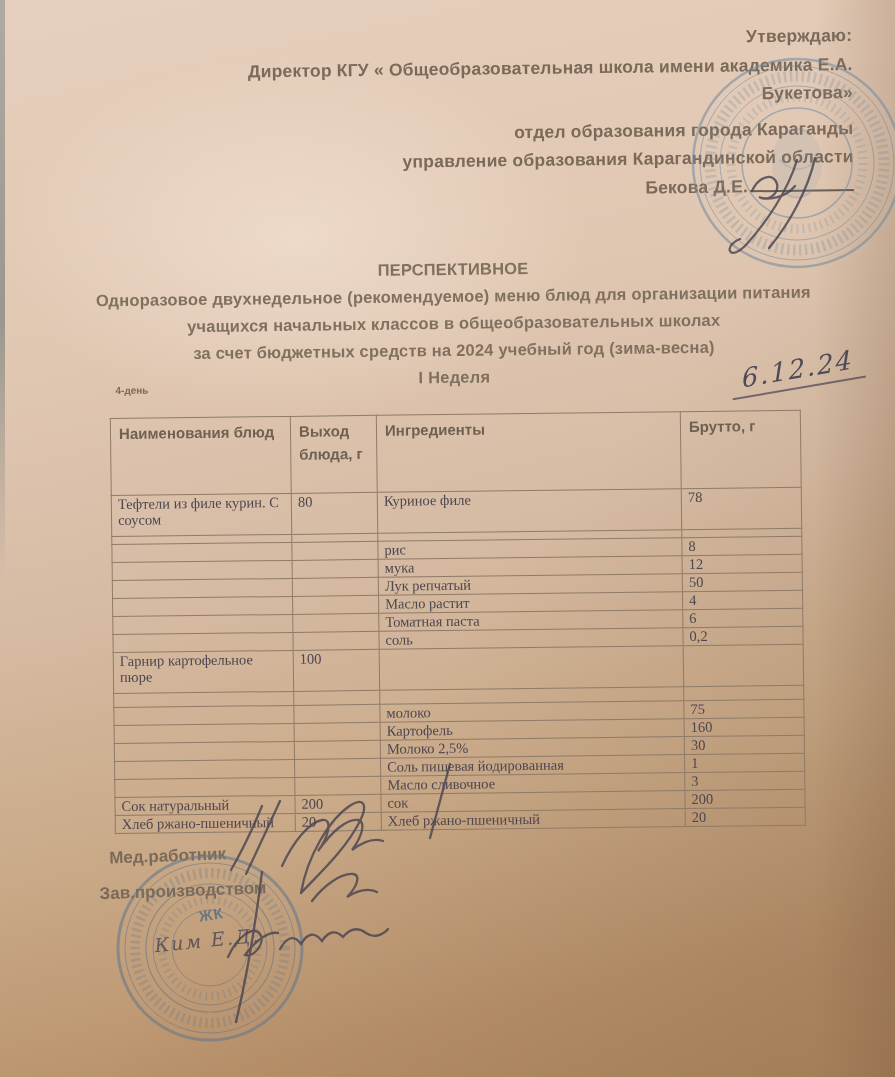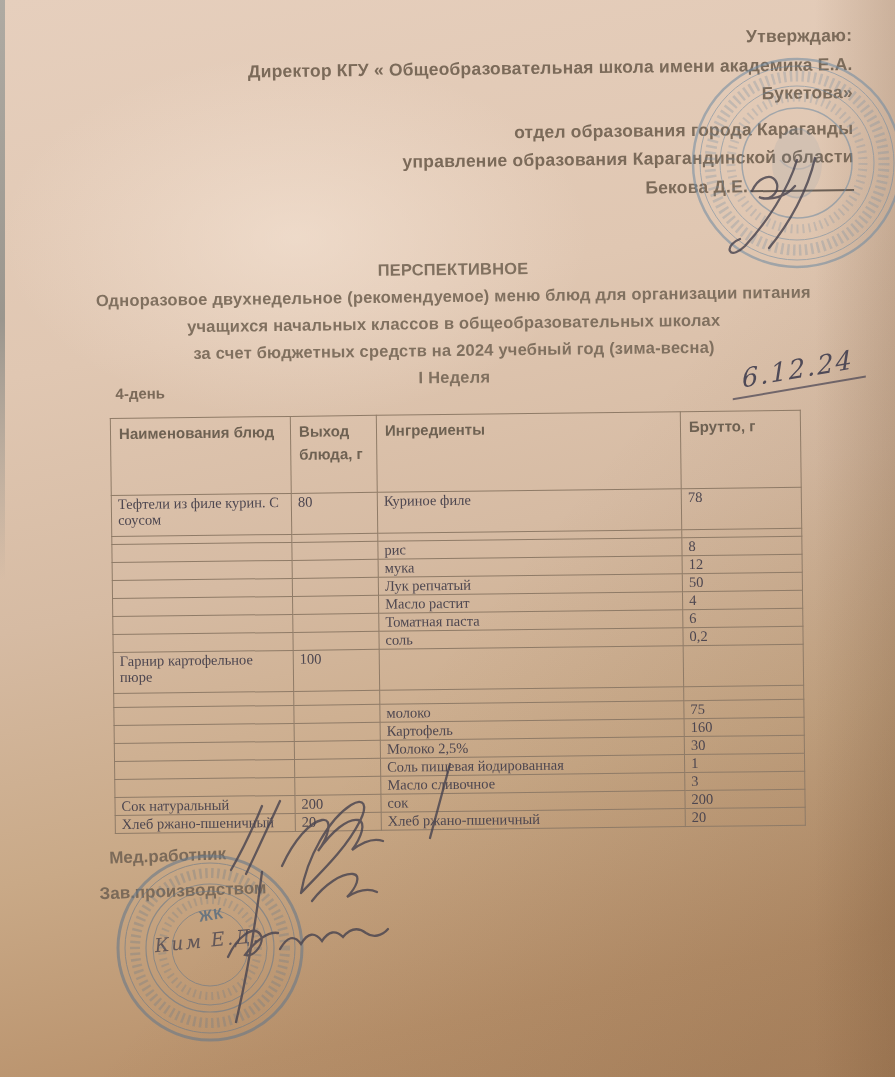--- a/index.html
+++ b/index.html
@@ -29,21 +29,21 @@
     display:inline-block;width:104px;border-bottom:2px solid #6b5f55;
     height:14px;margin-left:2px;vertical-align:baseline;
   }
 
   
   .title-block{
     position:absolute;top:256px;left:55px;right:40px;text-align:center;
     font-weight:bold;font-size:16.5px;line-height:27px;color:#80705f;letter-spacing:.2px;
   }
   .day-label{
-    position:absolute;top:381px;left:116px;font-weight:bold;font-size:15px;color:#7b6a59;
+    position:absolute;top:381px;left:116px;font-weight:bold;font-size:10px;color:#7b6a59;
   }
   .hand-date{
     position:absolute;top:358px;right:28px;
     font-family:"DejaVu Serif",serif;font-style:italic;font-size:26px;letter-spacing:2px;
     color:#4f4a57;transform:rotate(-9deg) skewX(-8deg);
     padding:0 12px 3px 10px;border-bottom:2px solid rgba(79,74,87,.75);
   }
 
   
   .menu-table{

